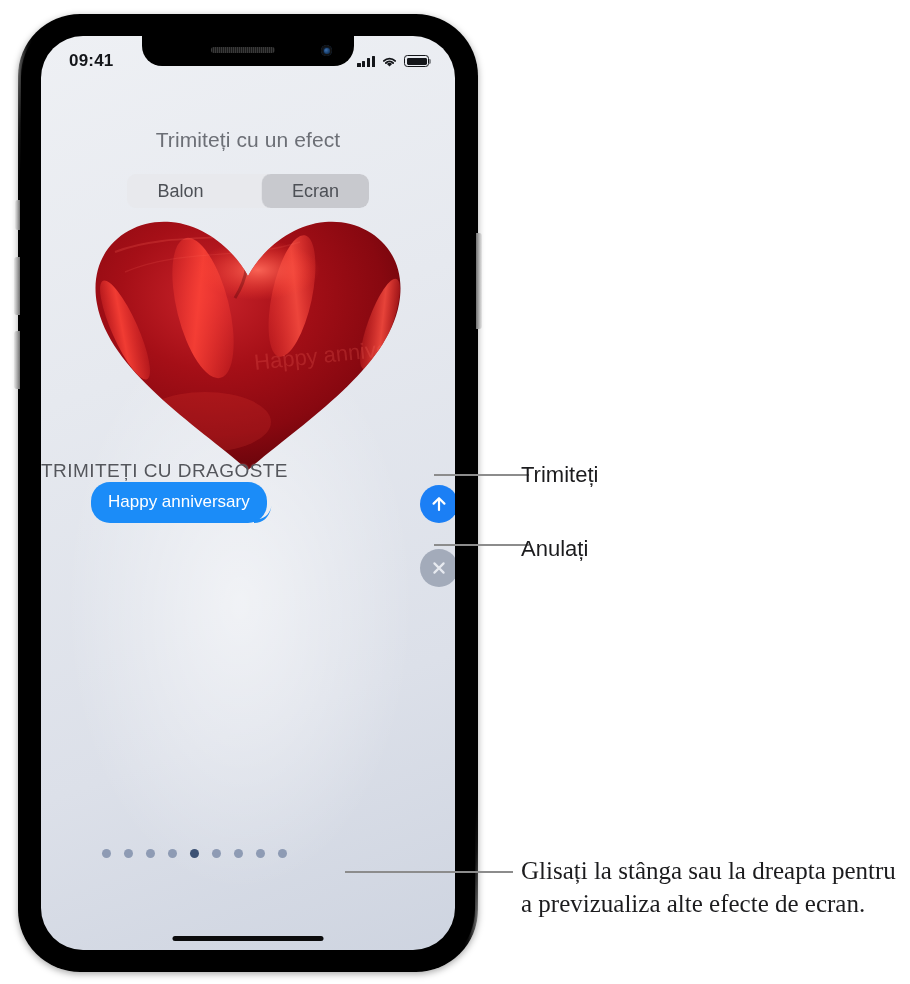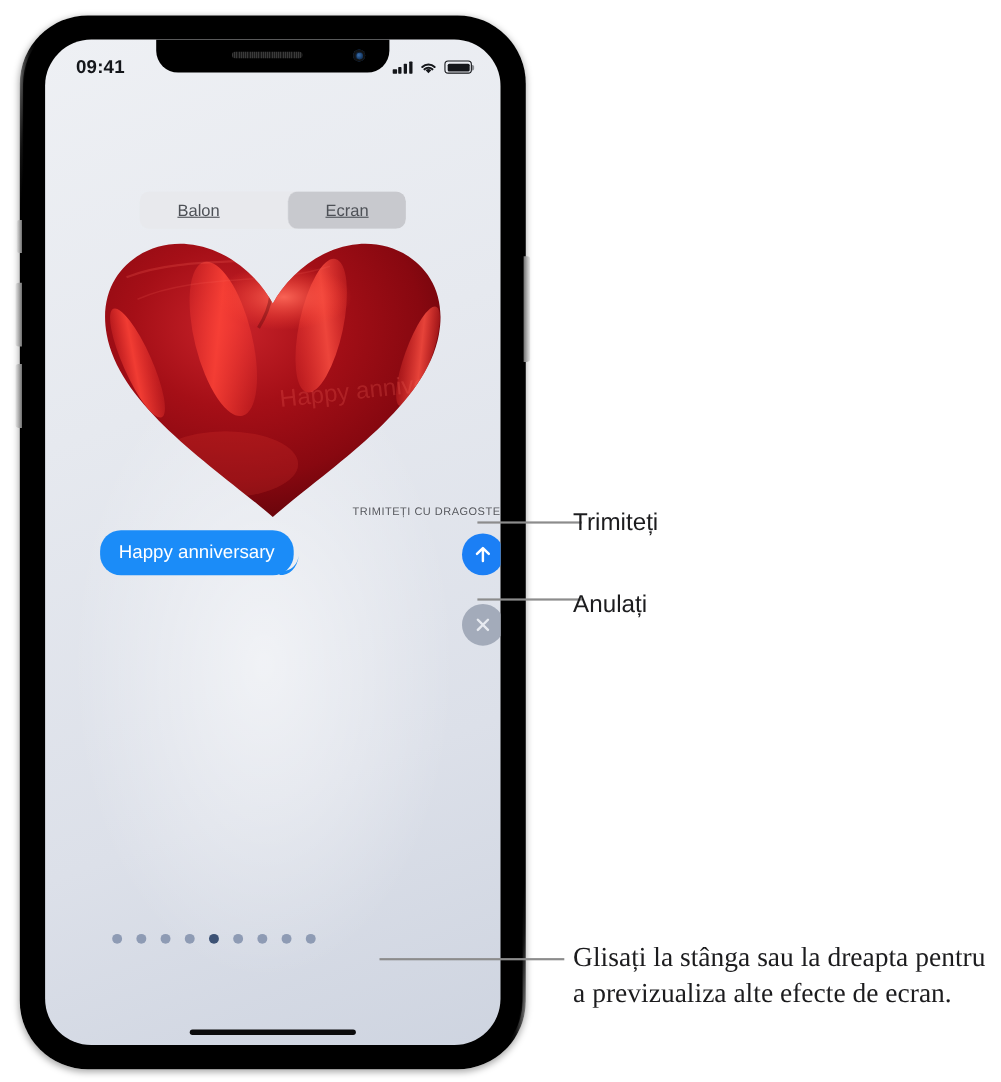--- a/index.html
+++ b/index.html
@@ -96,31 +96,31 @@
   .sheet-title{
     position:absolute; top:92px; left:0; width:100%; text-align:center;
     font-size:21px; color:#6c6f76; letter-spacing:.1px; z-index:4;
   }
   .seg-control{
     position:absolute; top:138px; left:50%; transform:translateX(-50%);
     width:242px; height:34px; border-radius:9px;
     background:rgba(231,232,236,.88); display:flex; z-index:4; overflow:hidden;
   }
   .seg{ flex:1; display:flex; align-items:center; justify-content:center;
-        font-size:15px; color:#4d5056;text-decoration:underline; }
+        font-size:18px; color:#4d5056; }
   .seg.active{ background:rgba(196,198,203,.92); border-radius:9px;
                box-shadow:0 0 0 .5px rgba(0,0,0,.06);margin-left:28px; }
 
   
   .heart-wrap{ position:absolute; top:176px; left:50%; transform:translateX(-50%);
                width:326px; height:268px; z-index:2; }
 
   .effect-caption{
-    position:absolute; top:424px; left:0; width:100%; text-align:right;
-    font-size:10px; letter-spacing:.45px; color:#54565c; z-index:3;
+    position:absolute; top:424px; left:0; width:100%; text-align:left;
+    font-size:19px; letter-spacing:.45px; color:#54565c; z-index:3;
     text-shadow: 0 0 2px rgba(255,255,255,.45);
   }
 
   
   .bubble-row{ position:absolute; top:446px; left:0; width:100%; height:44px; z-index:4; }
   .bubble{
     position:absolute; left:50px; top:0;
     background:#1b8cf8; color:#fff; font-size:17px;
     padding:10px 17px 11px; border-radius:19px; white-space:nowrap;
   }
@@ -194,20 +194,21 @@
             <path d="M8.5 11.6 5.9 8.9a3.8 3.8 0 0 1 5.2 0z" fill="#14161a"></path>
             <path d="M2.9 5.9a8 8 0 0 1 11.2 0" stroke="#14161a" stroke-width="1.9" fill="none" stroke-linecap="round"></path>
             <path d="M4.9 8.0a5.2 5.2 0 0 1 7.2 0" stroke="#14161a" stroke-width="1.9" fill="none" stroke-linecap="round"></path>
           </svg>
           <div class="battery">
               <span></span>
             </div>
         </div>
       </div>
 
+      <div class="sheet-title">Trimiteți cu un efect</div>
 
       <div class="seg-control">
         <div class="seg">Balon</div>
         <div class="seg active">Ecran</div>
       </div>
 
       <div class="heart-wrap">
         <svg width="326" height="268" viewBox="0 0 326 268">
           <defs>
             <radialGradient id="hbody" cx="38%" cy="30%" r="78%">

